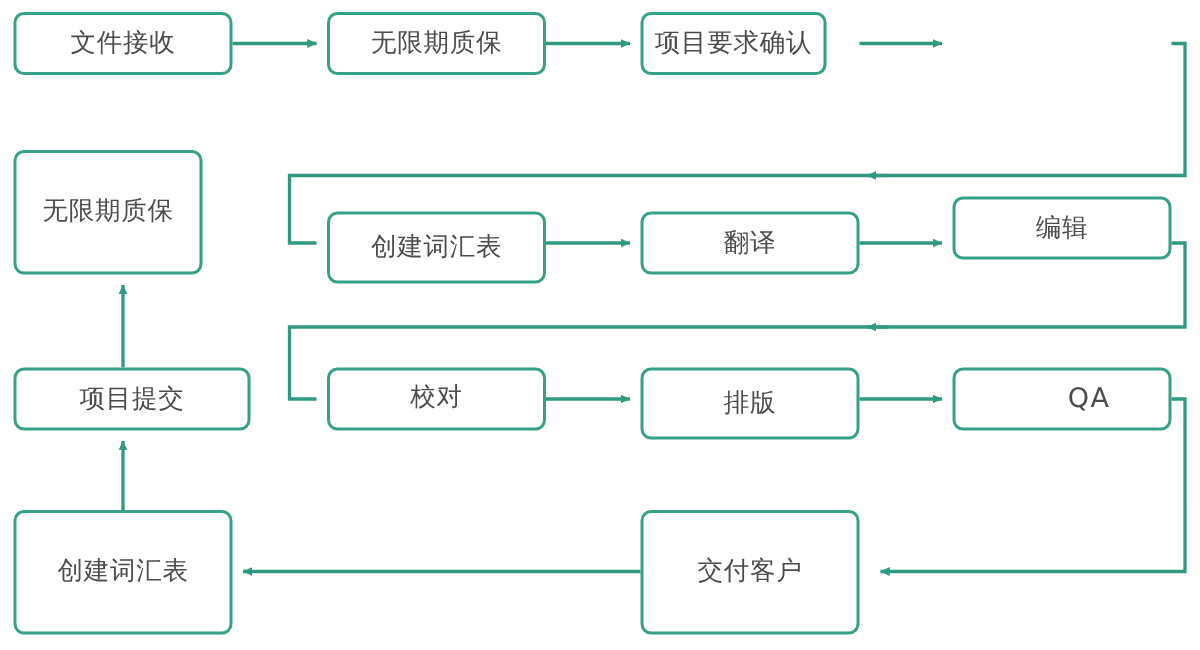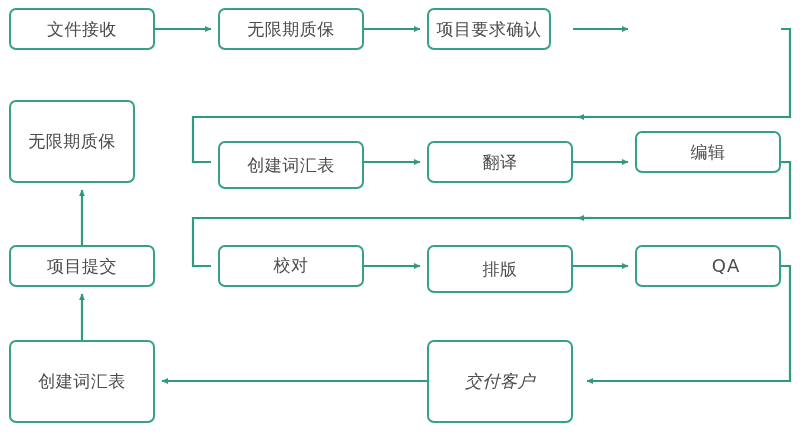--- a/index.html
+++ b/index.html
@@ -119,37 +119,37 @@
   </div>
 
   <div class="node" style="left:427px; top:141px; width:146px; height:42px;align-items:center;">
     <span class="node-label">翻译</span>
   </div>
 
   <div class="node" style="left:635px; top:131px; width:146px; height:42px;">
     <span class="node-label">编辑</span>
   </div>
 
-  <div class="node" style="left:9px; top:245px; width:146px; height:42px;text-align:center;">
+  <div class="node" style="left:9px; top:245px; width:158px; height:42px;text-align:center;">
     <span class="node-label">项目提交</span>
   </div>
 
   <div class="node" style="left:218px; top:245px; width:146px; height:42px;font-family:Liberation Mono, monospace;">
     <span class="node-label">校对</span>
   </div>
 
   <div class="node" style="left:427px; top:245px; width:146px; height:48px;">
     <span class="node-label">排版</span>
   </div>
 
   <div class="node" style="left:635px; top:245px; width:146px; height:42px;">
     <span class="node-label latin">QA</span>
   </div>
 
   <div class="node" style="left:9px; top:340px; width:146px; height:83px;">
     <span class="node-label">创建词汇表</span>
   </div>
 
-  <div class="node" style="left:427px; top:340px; width:146px; height:83px;font-style:italic;">
+  <div class="node" style="left:427px; top:340px; width:146px; height:83px;">
     <span class="node-label">交付客户</span>
   </div>
 
 </div>
 
 </body></html>

